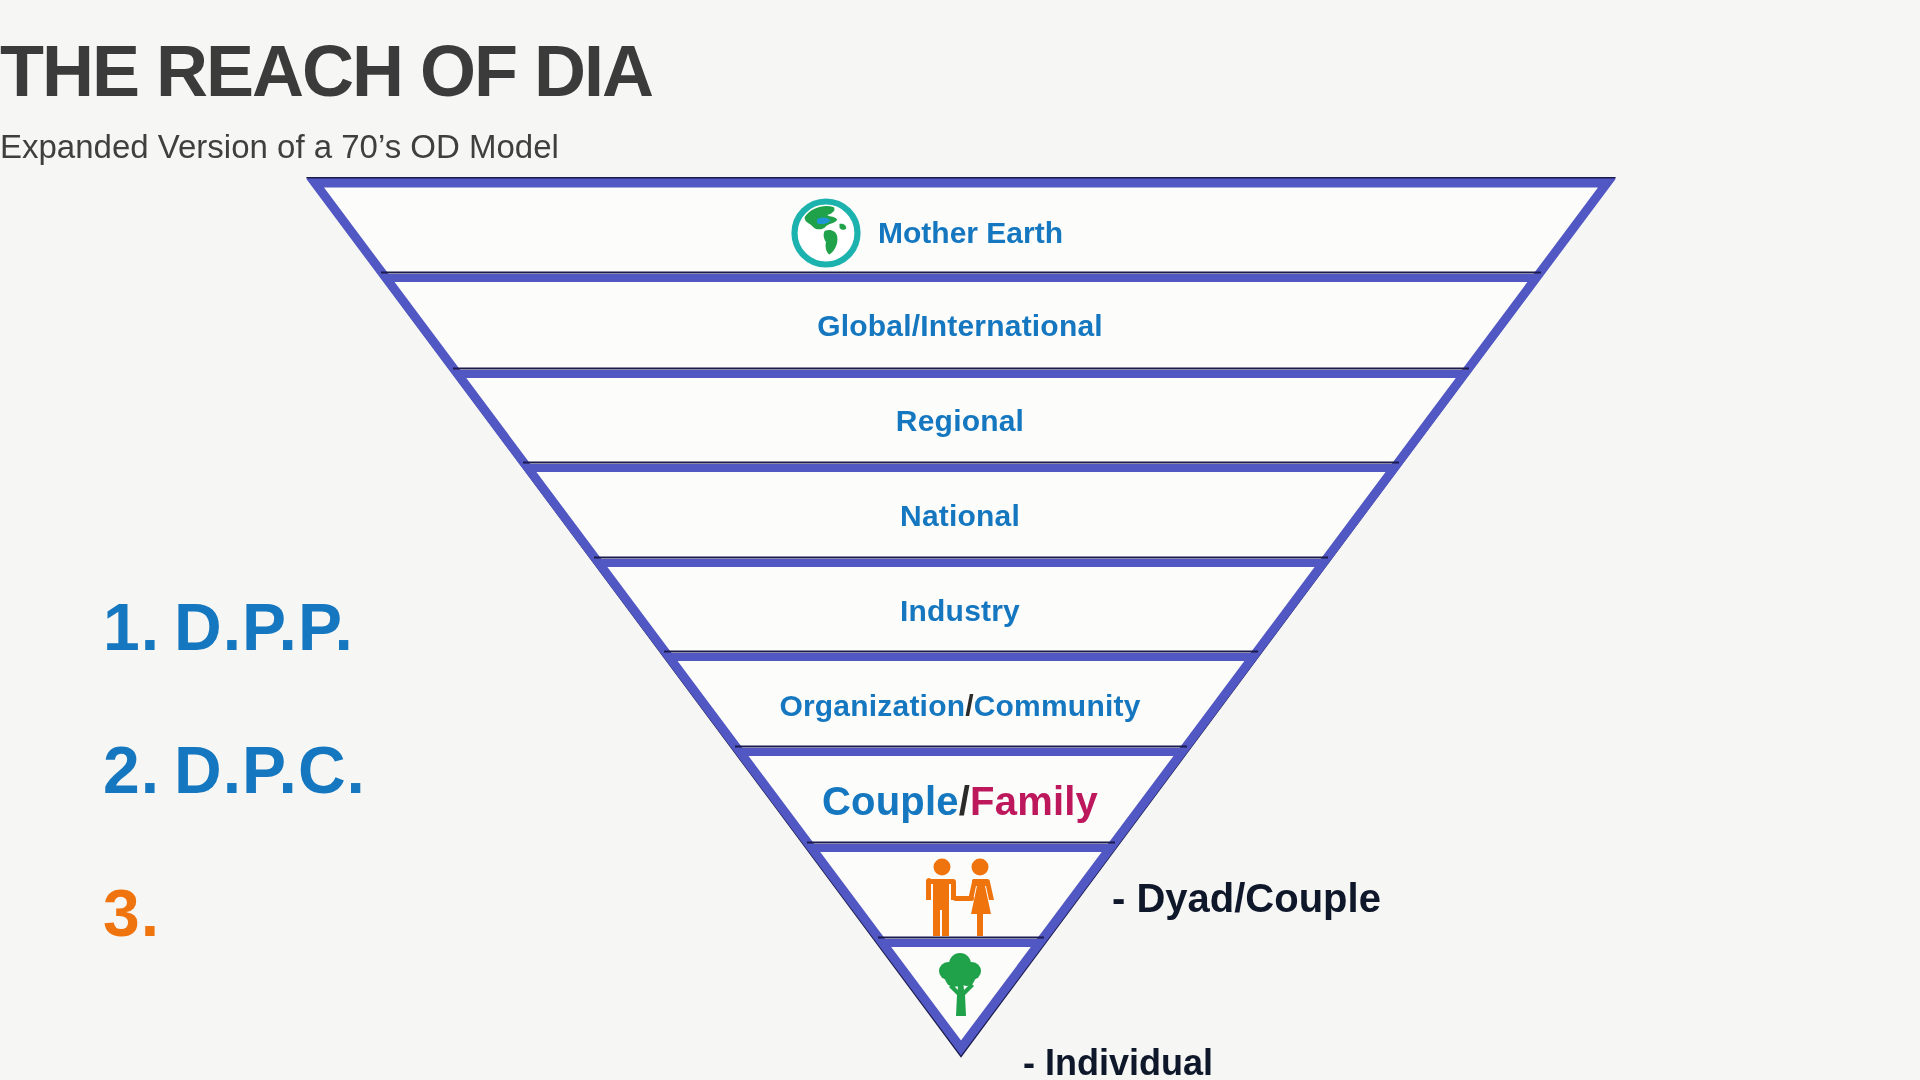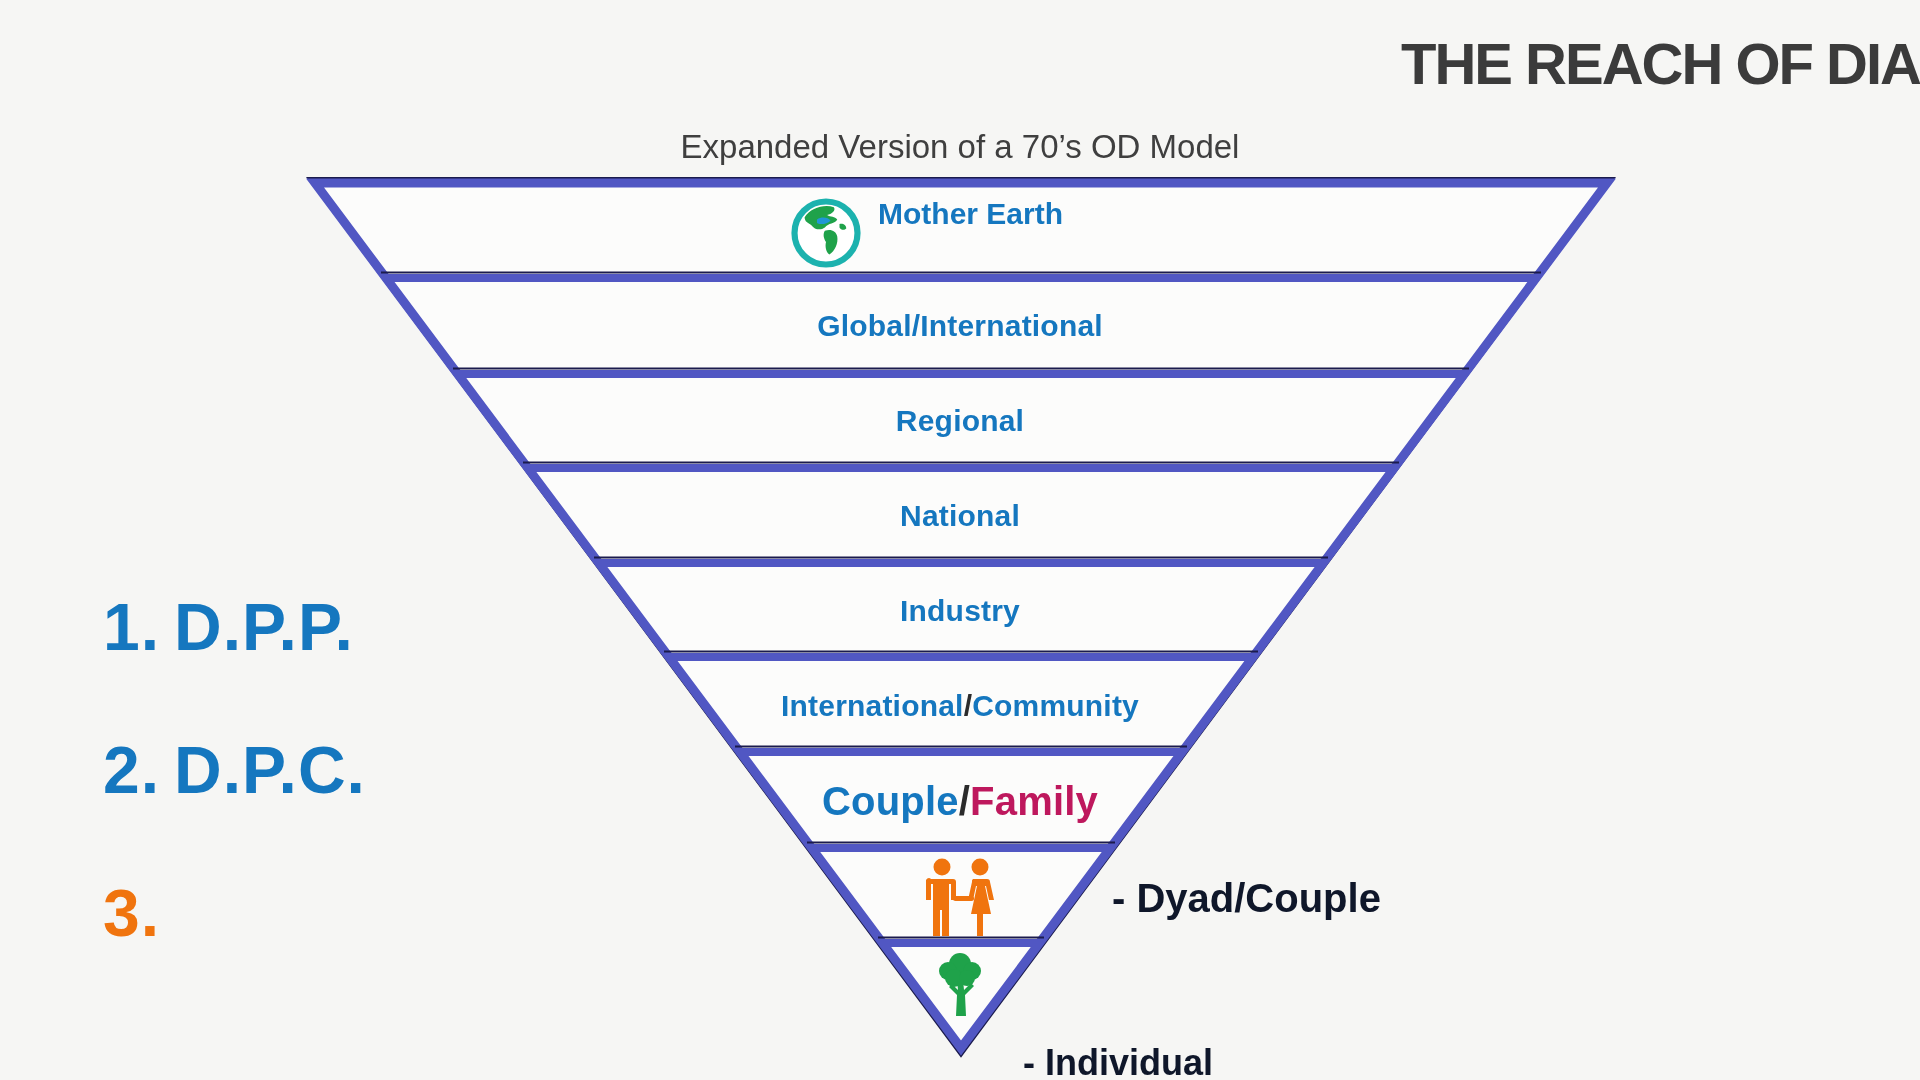--- a/index.html
+++ b/index.html
@@ -7,27 +7,27 @@
   body {
     background:#f6f6f4;
     font-family:"Liberation Sans","DejaVu Sans",sans-serif;
     position:relative;
   }
   .abs { position:absolute; }
 
   
   .title {
     left:0; right:0; top:30px;
-    text-align:right;
-    font-size:58px; font-weight:bold; letter-spacing:-2px;
+    text-align:left;
+    font-size:72px; font-weight:bold; letter-spacing:-2px;
     color:#3b3b3b;
   }
   .subtitle {
     left:0; right:0; top:128px;
-    text-align:center;
+    text-align:left;
     font-size:33px; font-weight:400;
     color:#3f3f3f;
   }
 
   
   svg.pyramid-canvas { left:0; top:0; }
 
   
   .row-label {
     left:0; width:1920px;
@@ -38,21 +38,21 @@
     letter-spacing:0.2px;
     white-space:nowrap;
   }
   .slash-dark { color:#2b2b2b; }
   .part-orange { color:#be185d; }
   .row-group-family { font-size:40px; }
 
   
   .mother-earth-row {
     left:790px; top:233px; transform:translateY(-50%);
-    display:flex; align-items:flex-start; gap:16px;
+    display:flex; align-items:center; gap:16px;
   }
   .mother-earth-row .me-label {
     font-weight:bold; font-size:30px; color:#1577bf; white-space:nowrap;
   }
 
   
   .couple-wrap { left:925px; top:858px; }
   .tree-wrap   { left:930px; top:950px; }
 
   .annot {
@@ -129,21 +129,21 @@
   </span>
   <span class="me-label">Mother Earth</span>
 </div>
 
 <div class="abs row-label" style="top:326px">Global/International</div>
 <div class="abs row-label" style="top:421px">Regional</div>
 <div class="abs row-label" style="top:516px">National</div>
 <div class="abs row-label" style="top:611px">Industry</div>
 
 <div class="abs row-label" style="top:706px">
-  <span>International</span><span class="slash-dark">/</span><span>Community</span>
+  <span>Organization</span><span class="slash-dark">/</span><span>Community</span>
 </div>
 
 <div class="abs row-label row-group-family" style="top:801px">
   <span>Couple</span><span class="slash-dark">/</span><span class="part-orange">Family</span>
 </div>
 
 <div class="abs couple-wrap">
   <svg width="76" height="80" viewBox="0 0 76 80">
     <g fill="#f0740e">
 

